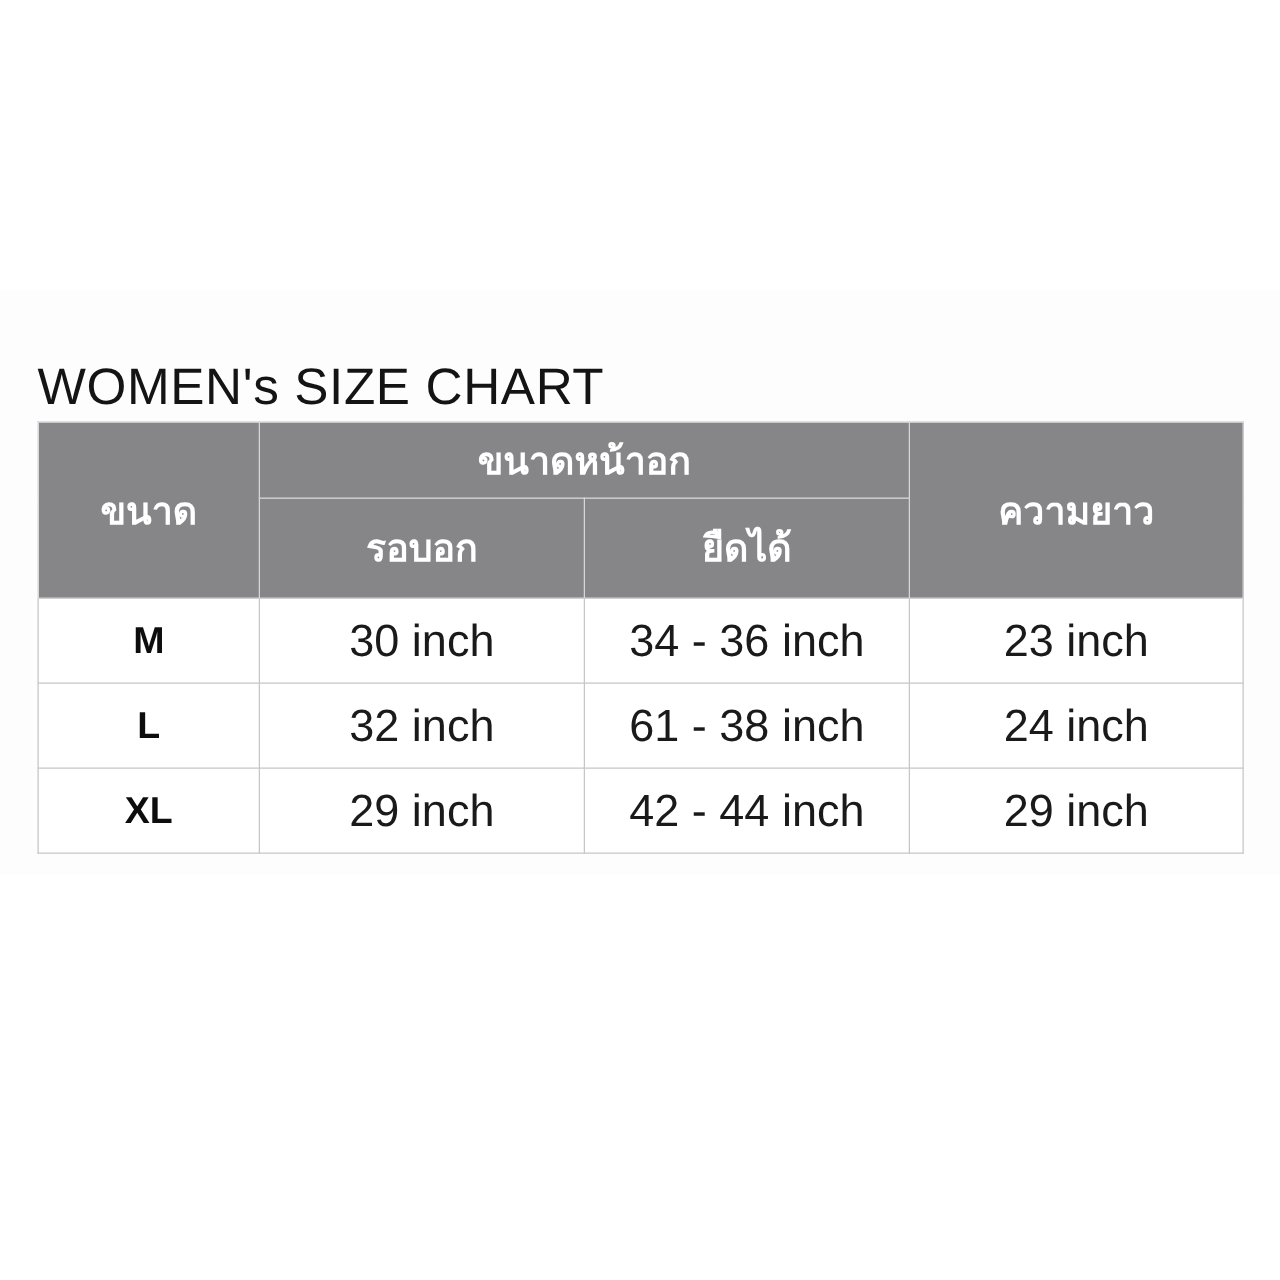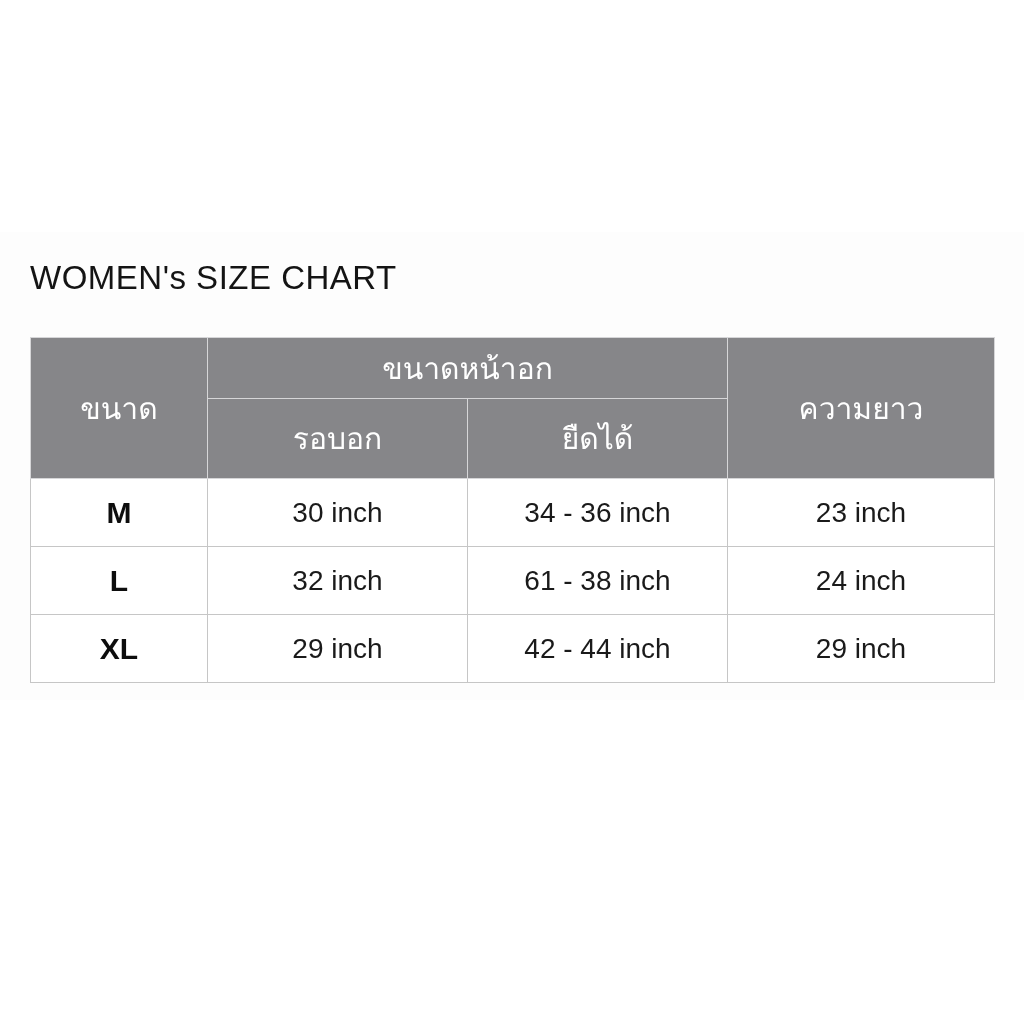--- a/index.html
+++ b/index.html
@@ -15,54 +15,54 @@
     position: absolute;
     left: 0;
     top: 232px;
     width: 1024px;
     height: 468px;
     background: #fdfdfd;
   }
   .page-title {
     position: absolute;
     left: 30px;
-    top: 259px;
-    font-size: 33px;
+    top: 286px;
+    font-size: 41px;
     font-weight: 400;
     color: #141414;
     letter-spacing: 0.5px;
     white-space: nowrap;
   }
   table.size-chart {
     position: absolute;
     left: 30px;
     top: 337px;
     width: 964px;
     border-collapse: collapse;
     table-layout: fixed;
   }
   thead th {
     background: #868689;
     color: #ffffff;
-    font-weight: 400;
+    font-weight: 700;
     font-size: 30px;
     border: 1px solid #d6d6d8;
     text-align: center;
     vertical-align: middle;
     padding: 0;
   }
   thead tr.hdr-row-1 { height: 61px; }
   thead tr.hdr-row-2 { height: 80px; }
   tbody tr { height: 68px; }
   tbody td {
     background: #ffffff;
     border: 1px solid #c6c6c6;
     text-align: center;
     vertical-align: middle;
-    font-size: 28px;
+    font-size: 36px;
     color: #1a1a1a;
     padding: 0;
   }
   tbody td.size-cell {
     font-weight: 700;
     font-size: 30px;
     color: #0d0d0d;
   }
 </style>
 </head>

